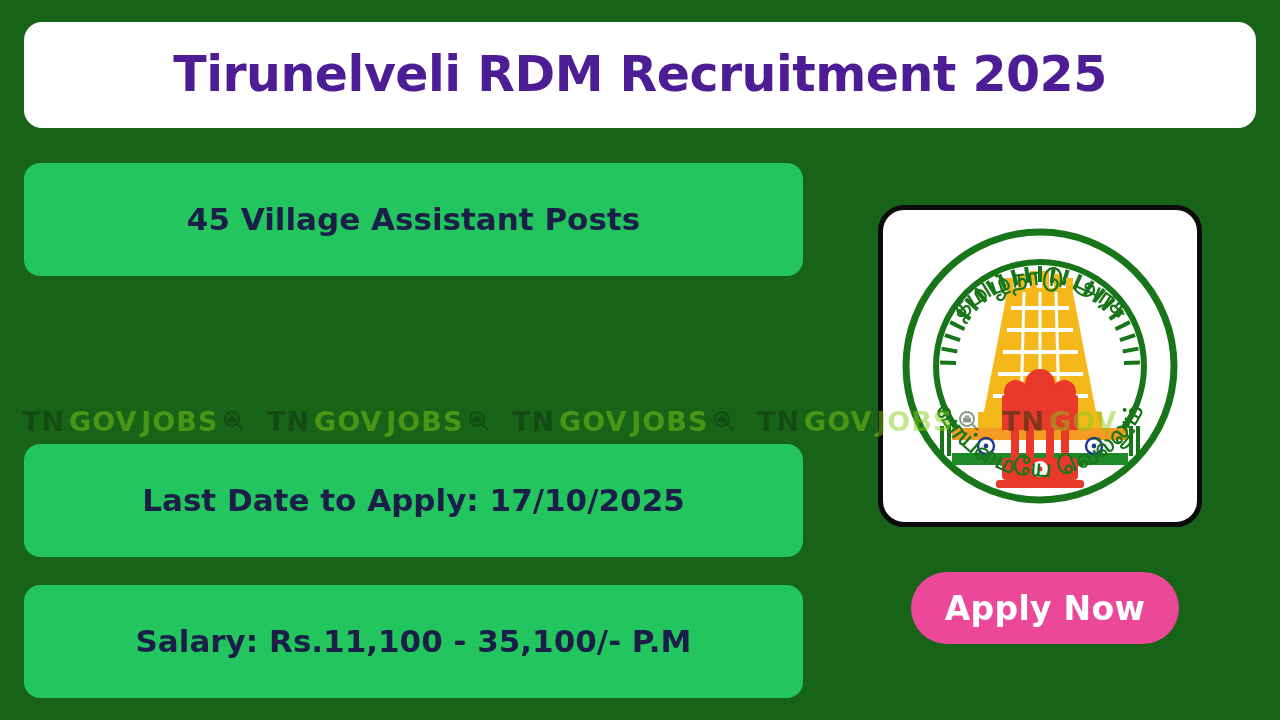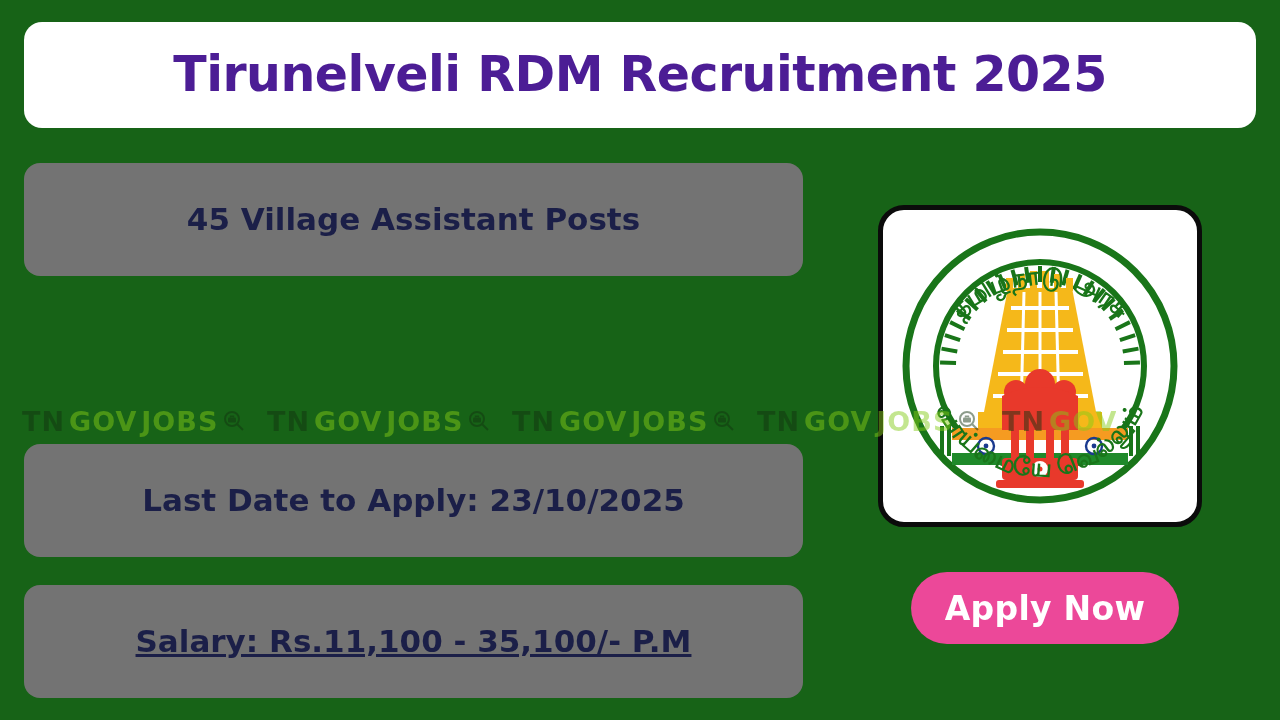--- a/index.html
+++ b/index.html
@@ -45,21 +45,21 @@
     line-height: 1.05;
     white-space: nowrap;
   }
 
   
   .info-card {
     position: absolute;
     left: 24px;
     width: 779px;
     height: 113px;
-    background: #737373;
+    background: #22c55e;
     border-radius: 16px;
     display: flex;
     align-items: center;
     justify-content: center;
     box-sizing: border-box;
     padding: 0 0;
   }
   .info-card.c0 { top: 163px; }
   .info-card.c1 { top: 303px; }
   .info-card.c2 { top: 444px; }
@@ -70,21 +70,21 @@
     font-weight: 700;
     font-size: 31px;
     color: #1b1f48;
     text-align: center;
     line-height: 1.15;
     white-space: nowrap;
   }
   .info-card.c0 .info-text { font-size: 31px; }
   .info-card.c1 .info-text { font-size: 31px; }
   .info-card.c2 .info-text { font-size: 31px; }
-  .info-card.c3 .info-text { font-size: 31px; text-decoration: underline; }
+  .info-card.c3 .info-text { font-size: 31px; }
 
   
   .logo-box {
     position: absolute;
     left: 878px;
     top: 205px;
     width: 324px;
     height: 322px;
     background: #ffffff;
     border: 5px solid #0b0b0b;
@@ -159,21 +159,21 @@
 <div id="poster">
 
   <div class="title-card">
     <div class="title-text">Tirunelveli RDM Recruitment 2025</div>
   </div>
 
   <div class="info-card c0">
     <div class="info-text">45 Village Assistant Posts</div>
   </div>
   <div class="info-card c2">
-    <div class="info-text">Last Date to Apply: 23/10/2025</div>
+    <div class="info-text">Last Date to Apply: 17/10/2025</div>
   </div>
   <div class="info-card c3">
     <div class="info-text">Salary: Rs.11,100 - 35,100/- P.M</div>
   </div>
 
   <div class="logo-box">
     <svg width="300" height="300" viewBox="0 0 300 300">
       <defs>
         <path id="arcTop" d="M 42,158 A 110,110 0 0 1 258,158" fill="none"></path>
         <path id="arcBot" d="M 36,146 A 114,114 0 0 0 264,146" fill="none"></path>

